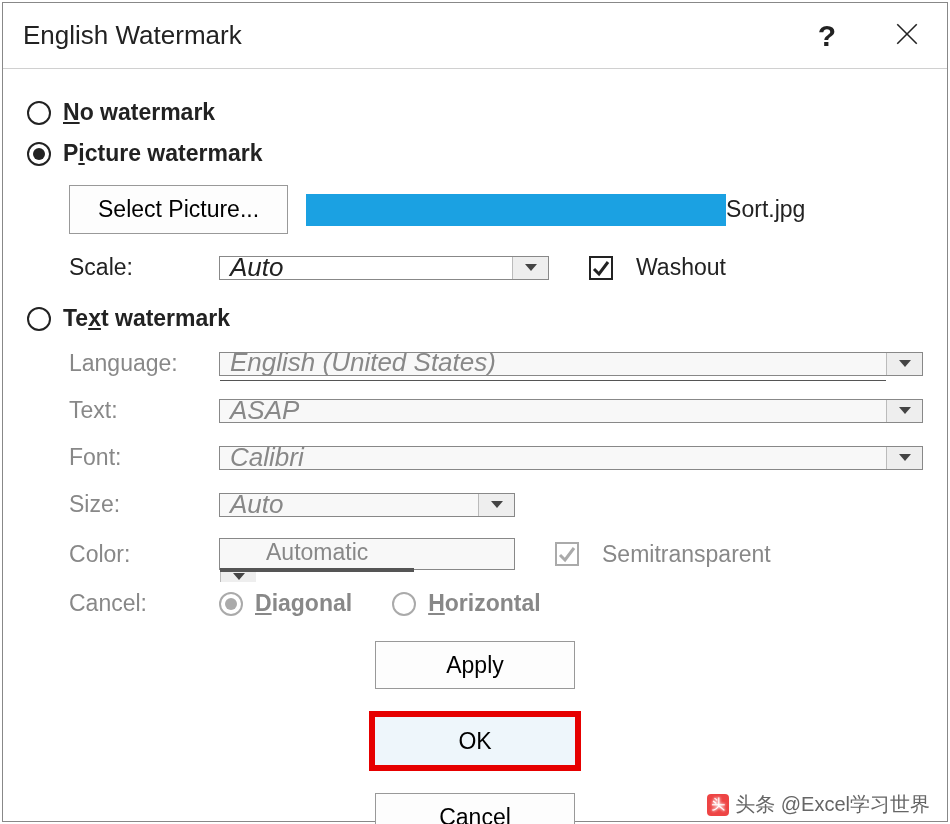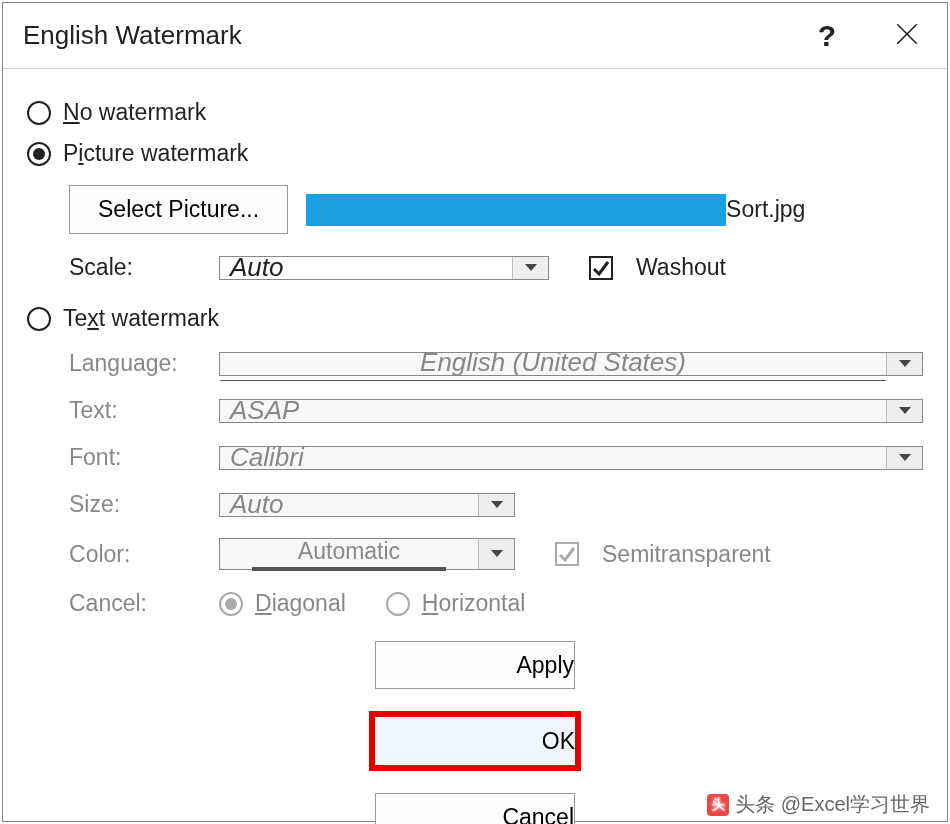--- a/index.html
+++ b/index.html
@@ -46,20 +46,21 @@
     font-size: 23px;
     color: #222;
     flex: 1;
   }
 
   
   .opt-row {
     display: flex;
     align-items: center;
     margin-bottom: 14px;
+    font-weight: bold;
   }
   .radio {
     width: 24px; height: 24px;
     border: 2px solid #222;
     border-radius: 50%;
     margin-right: 12px;
     display: inline-flex;
     align-items: center; justify-content: center;
     flex-shrink: 0;
   }
@@ -96,21 +97,20 @@
   }
   .disabled .combo { background: #f8f8f8; }
 
   .btn {
     border: 1px solid #999;
     background: #fdfdfd;
     font-size: 23px;
     padding: 10px 28px;
     cursor: pointer;
     font-family: inherit;
-    text-align: right;
   }
 
   .file-label {
     margin-left: 18px;
     display: flex;
     align-items: center;
   }
   .redact {
     width: 420px; height: 32px;
     background: #1ba1e2;
@@ -140,21 +140,21 @@
     background: #eee;
     display: flex;
     align-items: center;
     justify-content: center;
   }
   .combo .drop svg { width: 14px; height: 10px; fill: #444; }
   .combo.w-scale { width: 330px; }
   .combo.w-full { flex: 1; }
   .combo.w-size { width: 296px; }
 
-  .underline-combo .val { border-bottom: 1px double #555; padding-bottom: 2px; text-align: center; }
+  .underline-combo .val { border-bottom: 1px double #555; padding-bottom: 2px; }
 
   
   .check-wrap {
     display: flex;
     align-items: center;
     margin-left: 40px;
     gap: 11px;
   }
   .checkbox {
     width: 24px; height: 24px;
@@ -164,25 +164,26 @@
     align-items: center;
     justify-content: center;
     flex-shrink: 0;
   }
   .checkbox.disabled { border-color: #aaa; }
   .checkbox svg { width: 18px; height: 18px; stroke: #222; stroke-width: 3; fill: none; }
   .checkbox.disabled svg { stroke: #aaa; }
 
   .color-combo {
     display: flex;
-    align-items: center;
+    align-items: flex-start;
     border: 1px solid #888;
     background: #f8f8f8;
     height: 32px;
     width: 296px;
+    flex-direction: column;
   }
   .color-combo .val {
     flex: 1;
     display: flex;
     align-items: center;
     justify-content: center;
     color: #888;
     position: relative;
   }
   .color-combo .val span {

